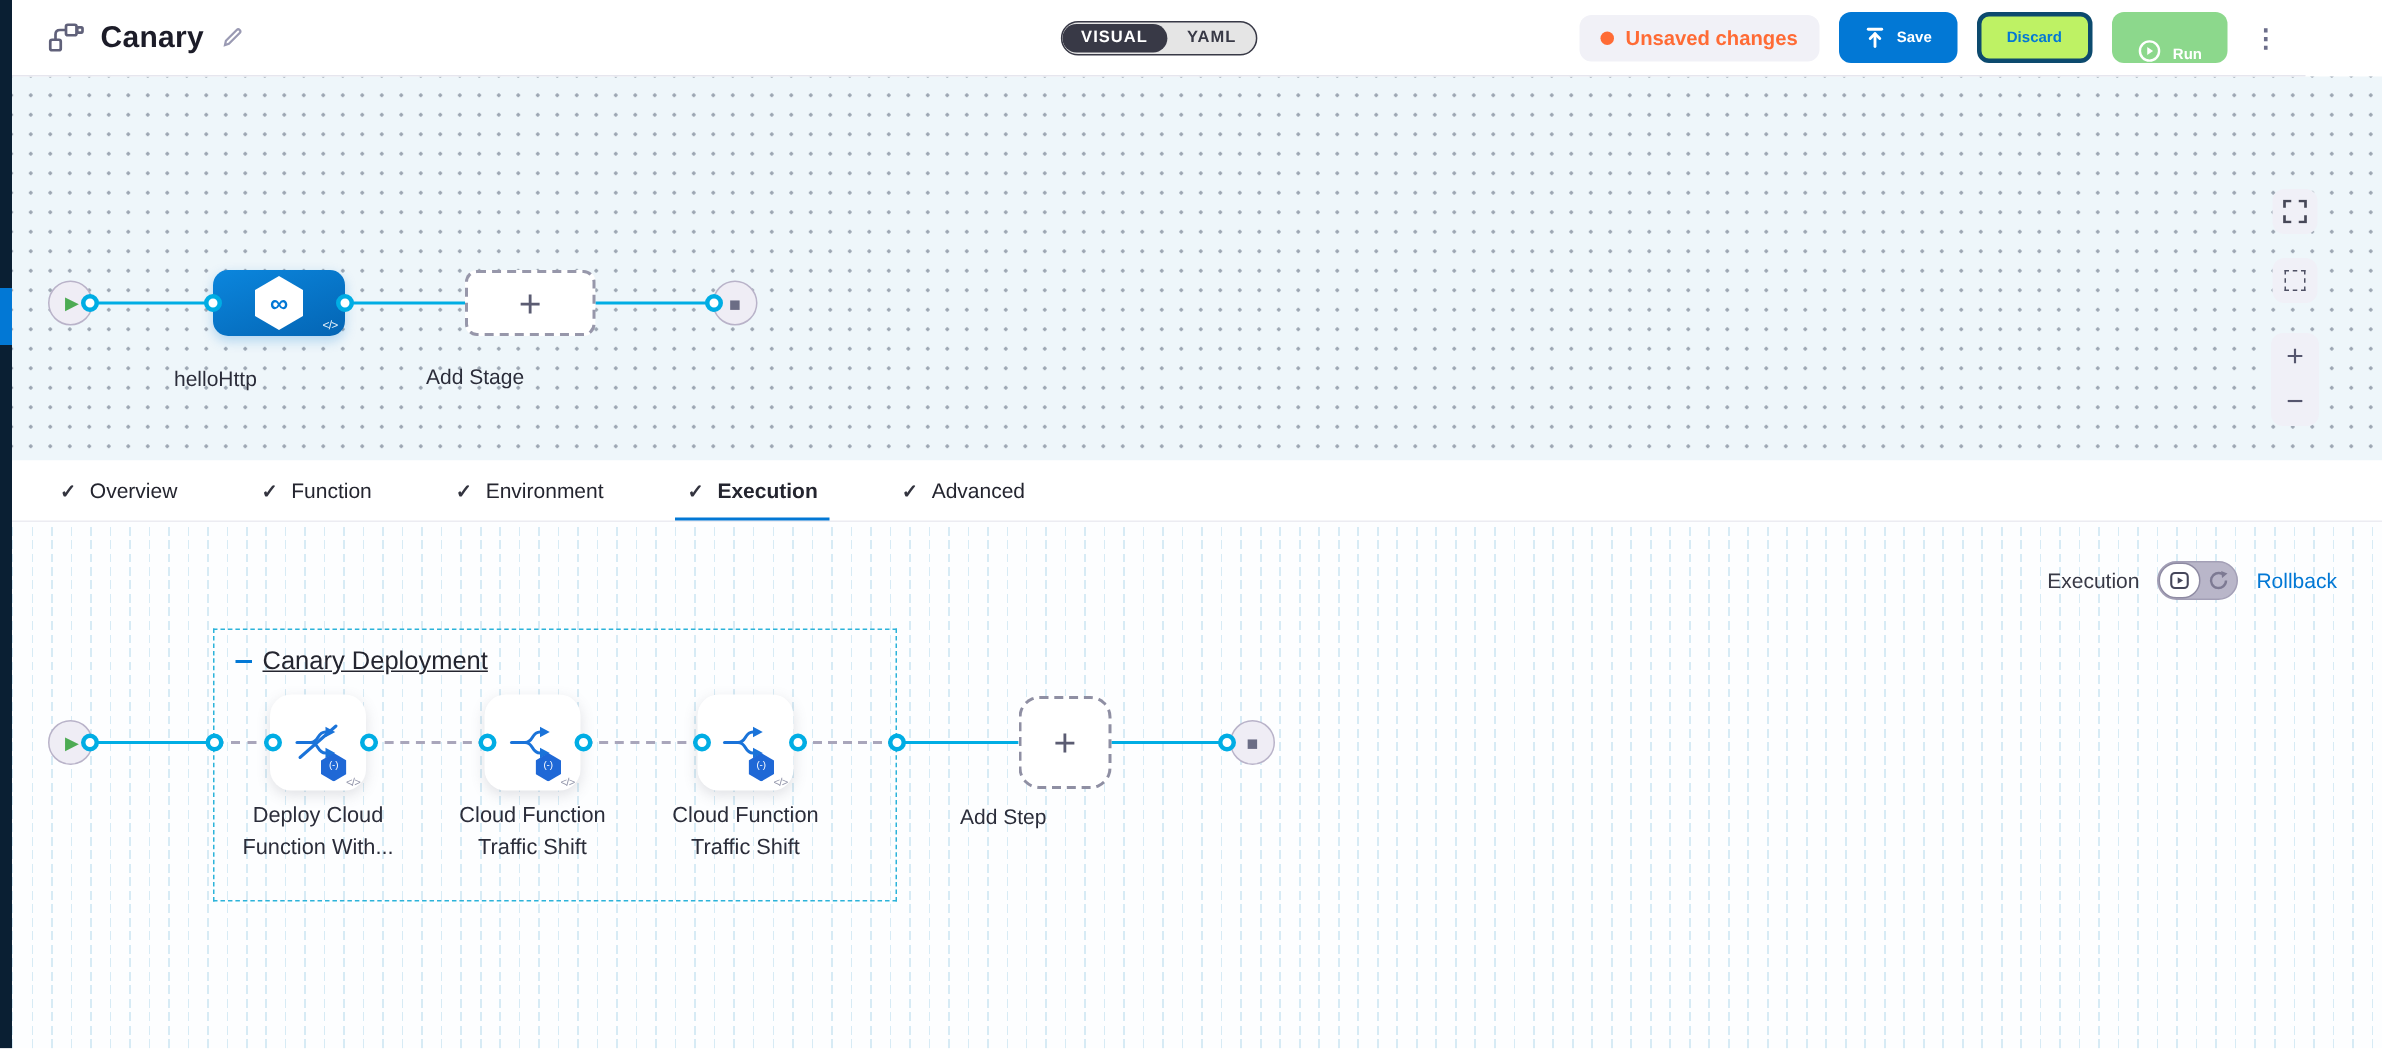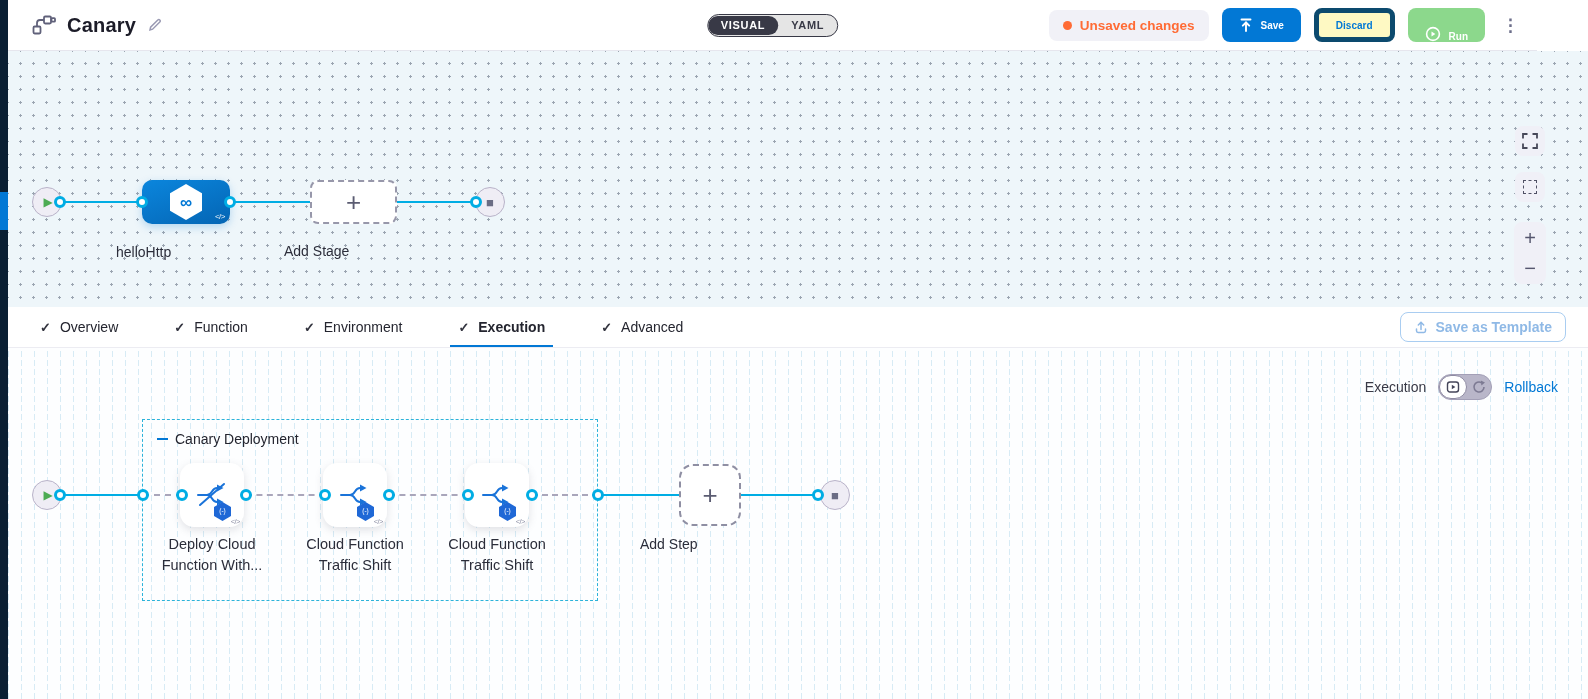--- a/index.html
+++ b/index.html
@@ -24,21 +24,21 @@
   .mode-seg.sel { background:#383946; color:#fff; border-radius:999px; }
   .mode-seg.unsel { color:#383946; }
 
   .header-right { margin-left:auto; display:flex; align-items:center; gap:13px; padding-right:14px; }
   .unsaved-pill { display:flex; align-items:center; gap:8px; background:#f1f1f7; border-radius:8px; padding:8px 14px; }
   .unsaved-dot { width:9px; height:9px; border-radius:50%; background:#ff6b35; }
   .unsaved-text { color:#ff6b35; font-size:13.5px; font-weight:700; }
   .btn { display:inline-flex; align-items:center; gap:8px; border-radius:8px; font-size:10px; font-weight:700;
          height:34px; padding:0 17px; cursor:pointer; border:none; }
   .btn-save { background:#0278d5; color:#fff; }
-  .btn-discard { background:#fef9c3; color:#0278d5; border:5px solid #0c4a6e; }
+  .btn-discard { background:#bef264; color:#0278d5; border:3px solid #0c4a6e; }
   .btn-run { background:#8cd88c; color:#fff;align-items:flex-end; }
   .kebab { font-size:17px; color:#6c6e8a; font-weight:700; padding:0 4px; cursor:pointer; }
 
   
   .canvas1 { position:absolute; left:8px; top:51px; width:1580px; height:256px;
              background-color:#eef6fa;
              background-image:radial-gradient(#9ba5b1 1px, rgba(0,0,0,0) 1.3px);
              background-size:13px 13px; background-position:6px 6px; }
 
   .node-circle { position:absolute; width:30px; height:30px; border-radius:50%; background:#efedf5;
@@ -96,21 +96,21 @@
             display:flex; align-items:center; cursor:pointer; }
   .switch-knob { width:28px; height:24px; border-radius:12px; background:#fff; border:1px solid #8f8ba3;
                  display:flex; align-items:center; justify-content:center; }
   .switch-alt { flex:1; display:flex; align-items:center; justify-content:center; }
   .rollback-link { font-size:14px; color:#0278d5; cursor:pointer; }
 
   .group-box { position:absolute; left:134px; top:71px; width:456px; height:182px;
                border:1px dashed #2cb3da; z-index:1; }
   .group-head { position:absolute; left:14px; top:11px; display:flex; align-items:center; gap:7px; }
   .group-dash { width:11px; height:2.5px; background:#0278d5; cursor:pointer; }
-  .group-title { font-size:14px; color:#24252f; }
+  .group-title { font-size:17px; color:#24252f;text-decoration:underline; }
 
   .step-node { position:absolute; top:115px; width:64px; height:64px; border-radius:14px; background:#fff;
                box-shadow:0 3px 9px rgba(96,97,112,.18); display:flex; align-items:center; justify-content:center;
                cursor:pointer; z-index:4; }
   .badge-hex { position:absolute; right:13px; bottom:6px; width:17px; height:19px; background:#1f68d6;
                clip-path:polygon(50% 0,100% 26%,100% 74%,50% 100%,0 74%,0 26%);
                display:flex; align-items:center; justify-content:center; }
   .badge-glyph { color:#fff; font-size:6.5px; line-height:1; }
   .code-glyph-dark { position:absolute; right:4px; bottom:1px; font-size:7.5px; color:#9093a8; letter-spacing:-.5px; }
 
@@ -242,30 +242,20 @@
       <span>Environment</span>
     </div>
     <div class="tab active">
       <span class="check">✓</span>
       <span>Execution</span>
     </div>
     <div class="tab">
       <span class="check">✓</span>
       <span>Advanced</span>
     </div>
-    <button class="tpl-btn">
-      <span style="display:inline-flex">
-        <svg width="14" height="14" viewBox="0 0 14 14" fill="none" stroke="#8fb9e6" stroke-width="1.5" stroke-linecap="round" stroke-linejoin="round">
-          <path d="M7 9.5 V2.5"></path>
-            <path d="M4.3 5 L7 2.3 L9.7 5"></path>
-            <path d="M2.5 9 v1.8 a1.6 1.6 0 0 0 1.6 1.6 h5.8 a1.6 1.6 0 0 0 1.6 -1.6 V9"></path>
-        </svg>
-      </span>
-      <span>Save as Template</span>
-    </button>
   </div>
 
   <div class="canvas2">
 
     <div class="exec-row">
       <span class="exec-label">Execution</span>
       <div class="switch">
         <span class="switch-knob">
           <svg width="14" height="14" viewBox="0 0 14 14" fill="none">
             <rect x="1.5" y="2" width="11" height="10" rx="2.5" stroke="#45465a" stroke-width="1.4"></rect>

